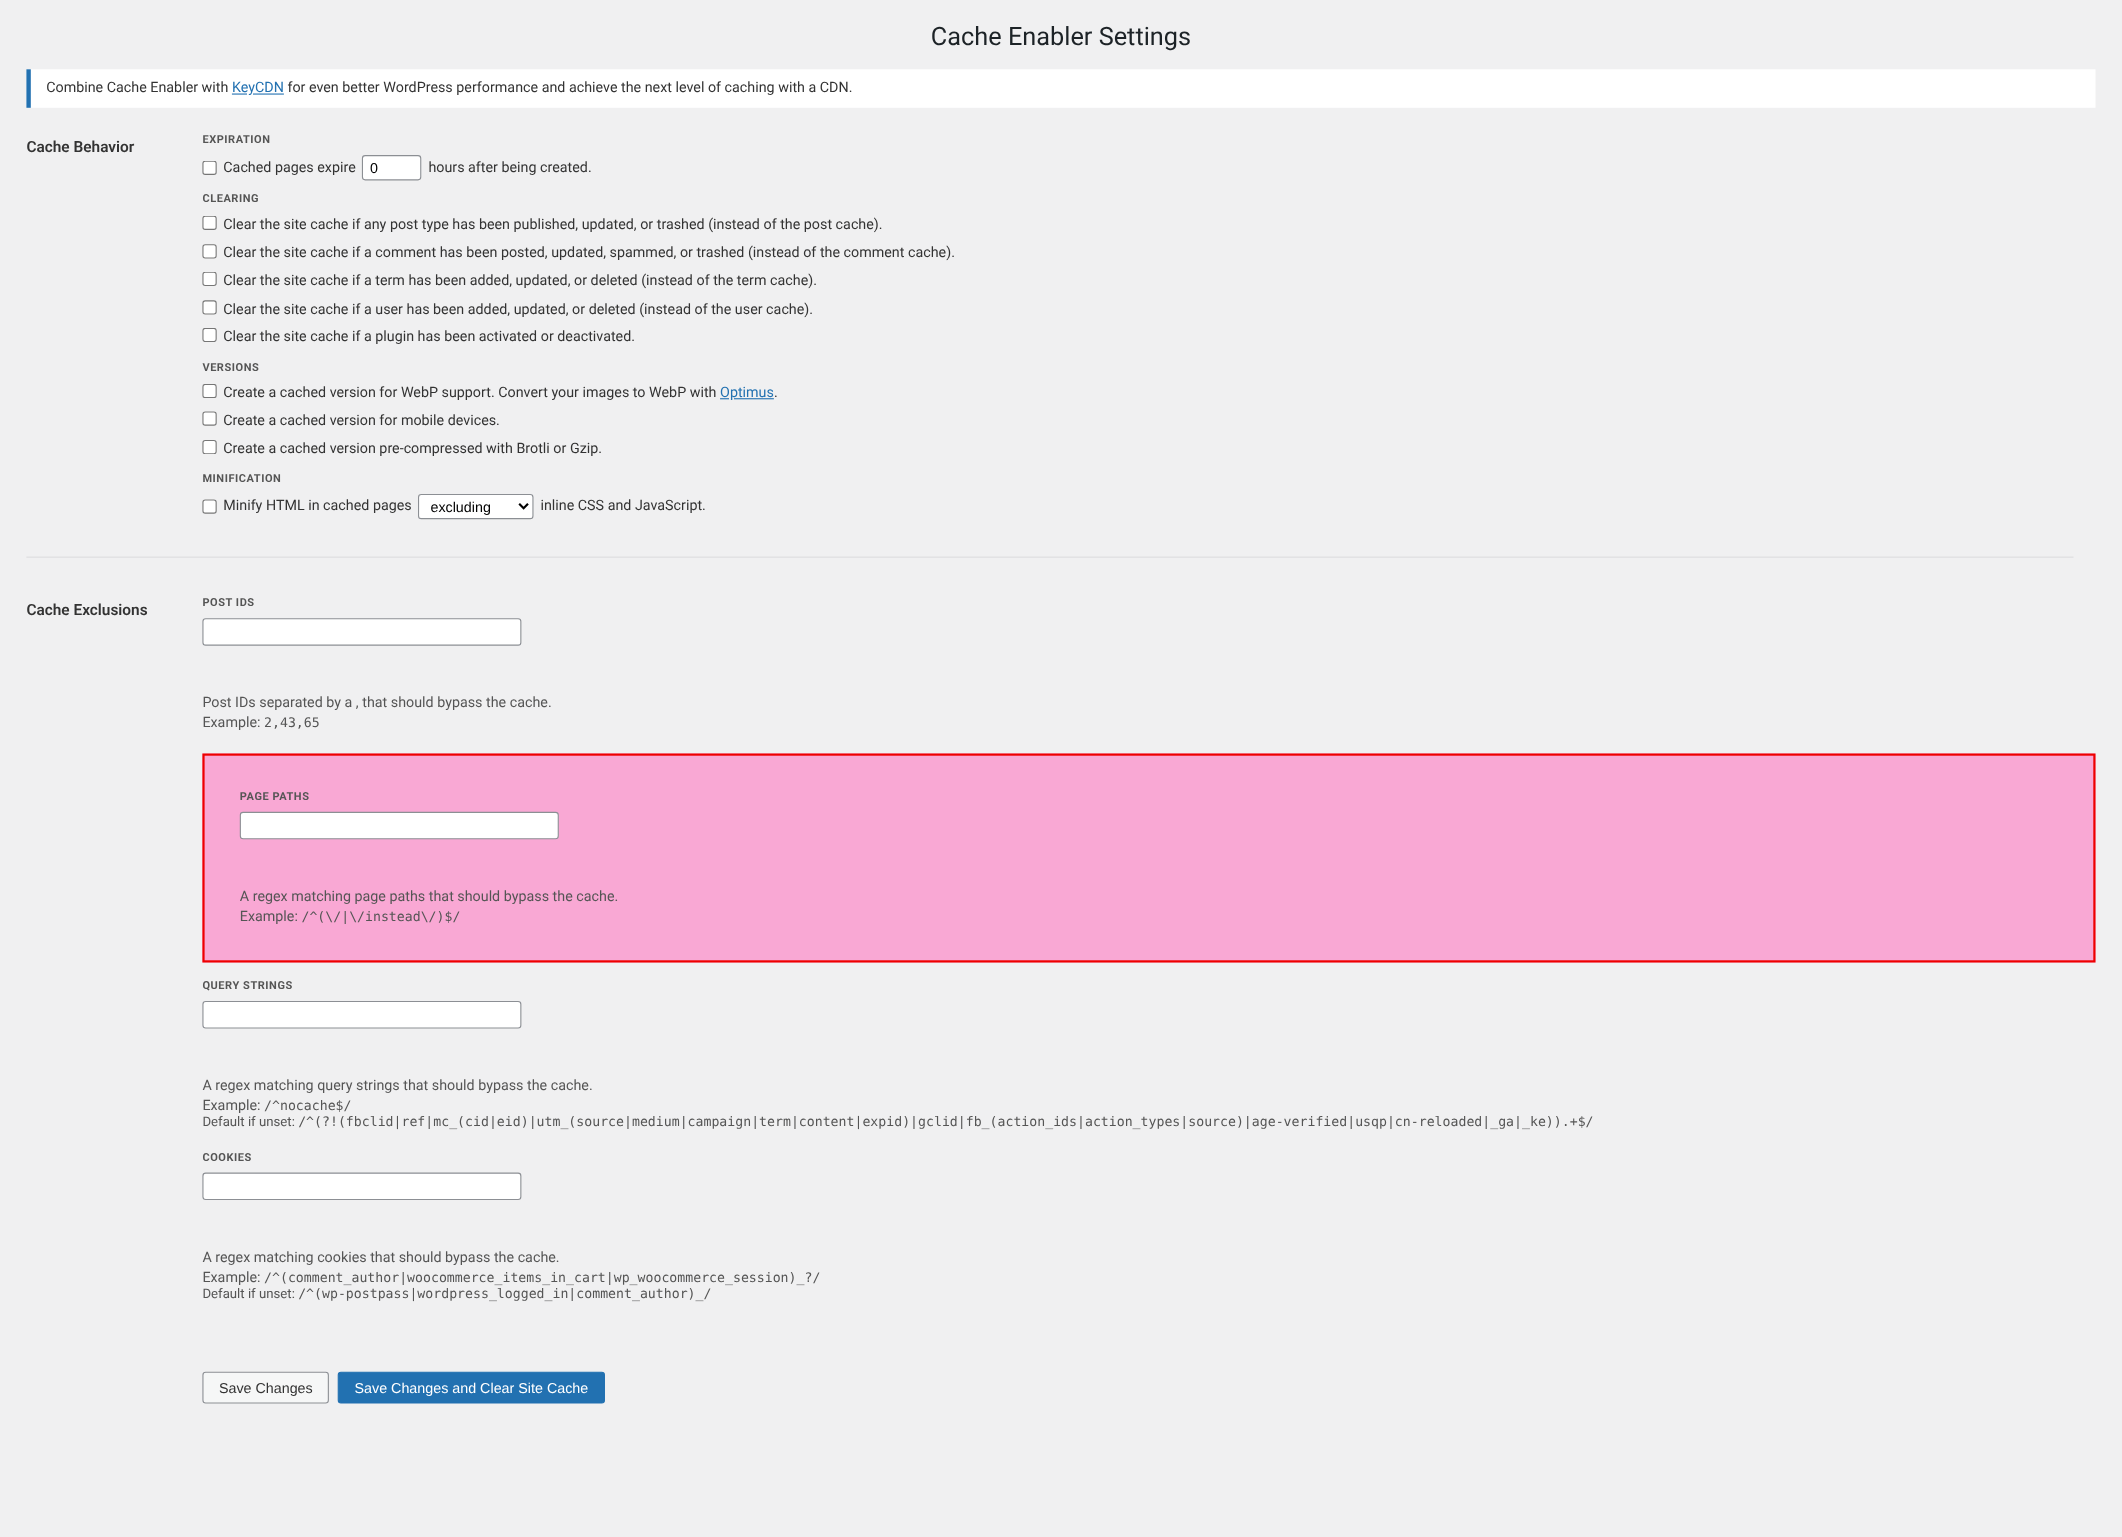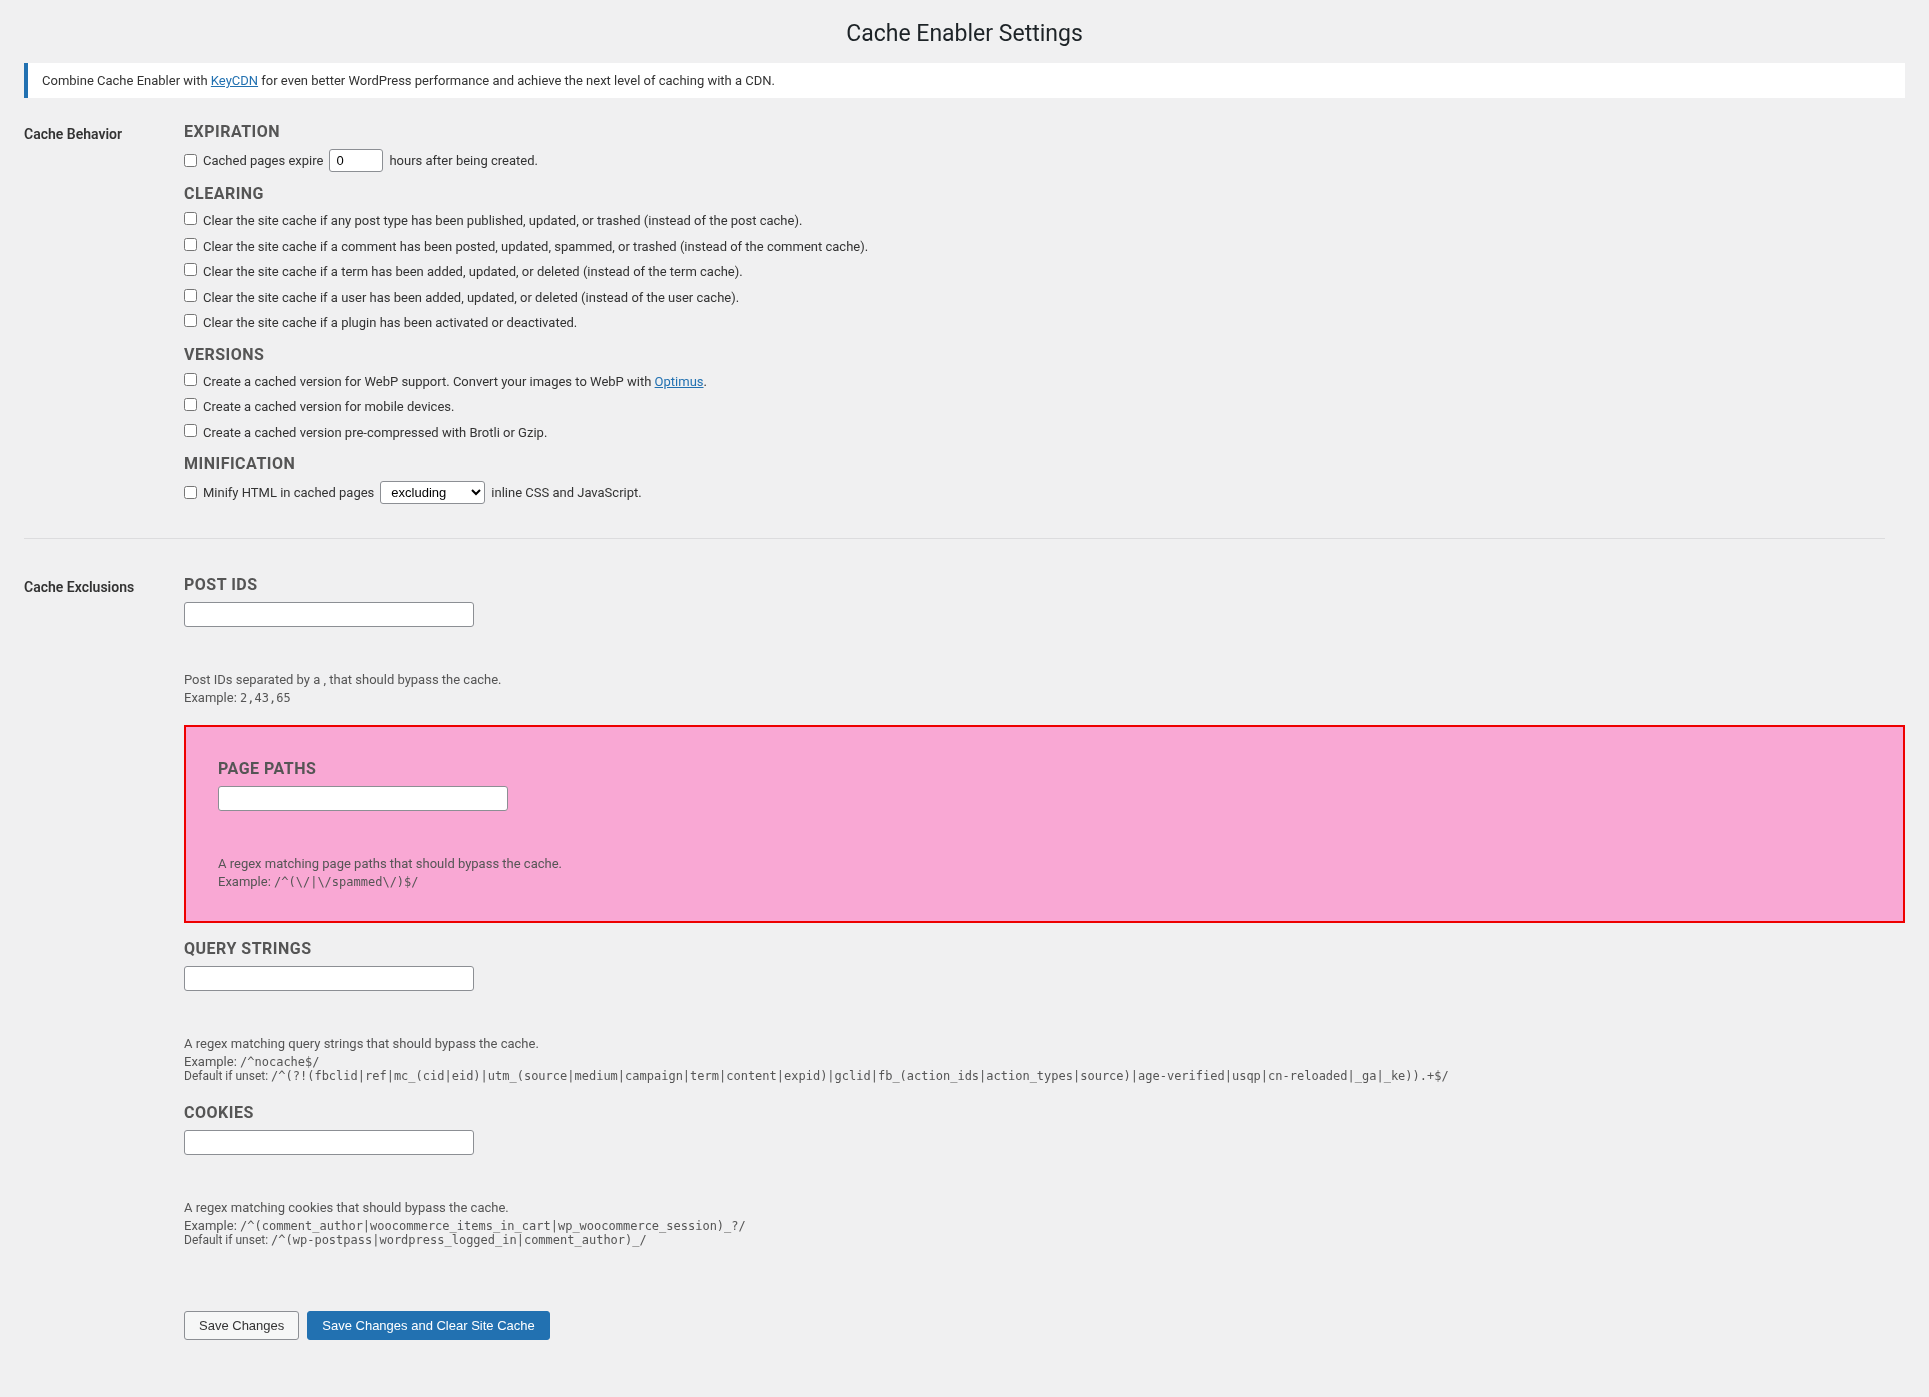--- a/index.html
+++ b/index.html
@@ -40,21 +40,21 @@
       vertical-align: top;
       padding-top: 4px;
       padding-right: 20px;
       white-space: nowrap;
     }
     .settings-table > tbody > tr > td:last-child {
       vertical-align: top;
       padding-bottom: 20px;
     }
     .section-label {
-      font-size: 16px;
+      font-size: 10px;
       font-weight: 700;
       text-transform: uppercase;
       letter-spacing: 0.5px;
       color: #555;
       margin-bottom: 8px;
       margin-top: 12px;
     }
     .section-label:first-child {
       margin-top: 0;
     }
@@ -266,21 +266,21 @@
           <input type="text" style="">
           <div class="field-desc">Post IDs separated by a , that should bypass the cache.</div>
           <div class="field-example"><span>Example:</span> <code>2,43,65</code></div>
         </div>
 
         <div class="highlighted-section">
           <div class="field-group" style="margin-bottom:0;">
             <div class="section-label">PAGE PATHS</div>
             <input type="text" style="">
             <div class="field-desc">A regex matching page paths that should bypass the cache.</div>
-            <div class="field-example"><span>Example:</span> <code>/^(\/|\/spammed\/)$/</code></div>
+            <div class="field-example"><span>Example:</span> <code>/^(\/|\/instead\/)$/</code></div>
           </div>
         </div>
 
         <div class="field-group">
           <div class="section-label">QUERY STRINGS</div>
           <input type="text" style="">
           <div class="field-desc">A regex matching query strings that should bypass the cache.</div>
           <div class="field-example"><span>Example:</span> <code>/^nocache$/</code></div>
           <div class="field-default"><span>Default if unset:</span> <code>/^(?!(fbclid|ref|mc_(cid|eid)|utm_(source|medium|campaign|term|content|expid)|gclid|fb_(action_ids|action_types|source)|age-verified|usqp|cn-reloaded|_ga|_ke)).+$/</code></div>
         </div>

